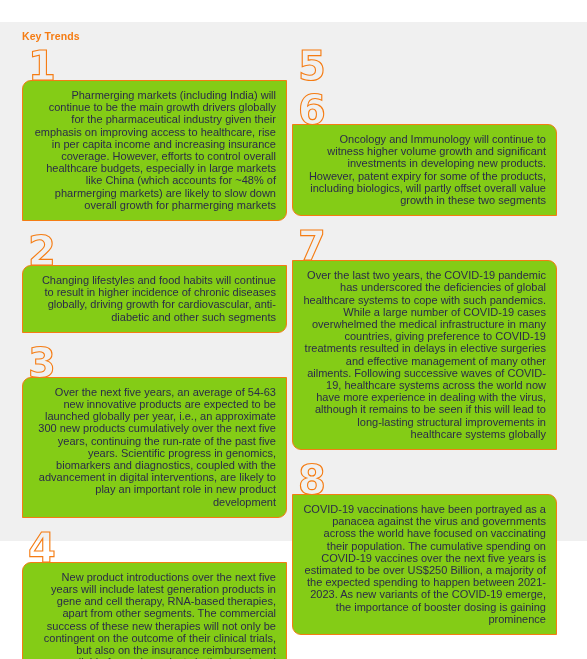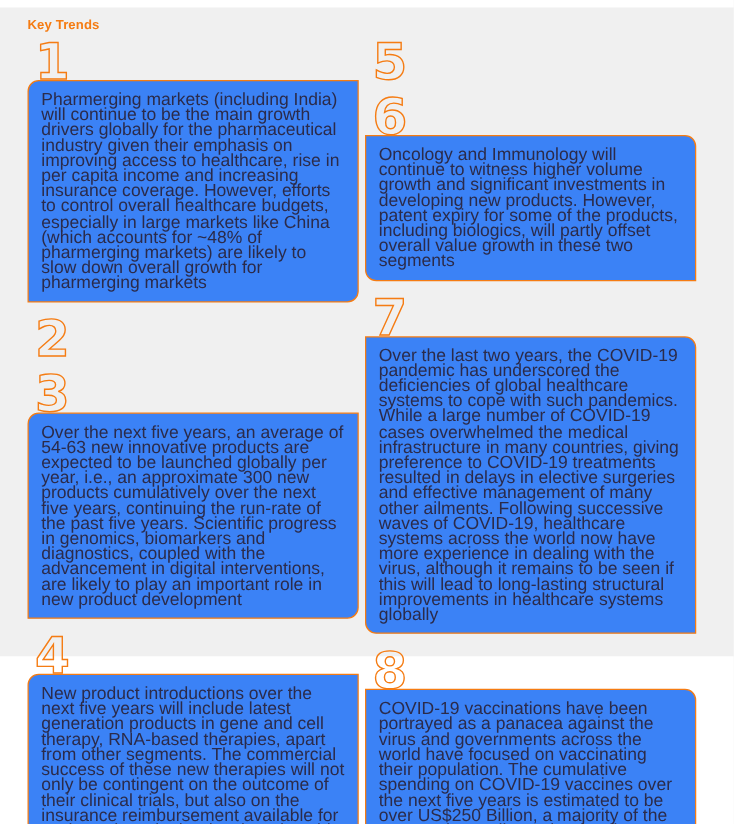--- a/index.html
+++ b/index.html
@@ -9,21 +9,21 @@
   body {
     width: 587px;
     height: 659px;
     background: #ffffff;
     font-family: "Liberation Sans", sans-serif;
     overflow: hidden;
   }
   #page {
     position: absolute;
     left: 0;
-    top: 6px;
+    top: 22px;
     width: 587px;
     height: 519px;
     background: #f0f0f0;
     box-sizing: border-box;
   }
   #title {
     position: absolute;
     left: 22px;
     top: 8px;
     font-size: 10.5px;
@@ -53,28 +53,29 @@
     text-stroke: 1.1px #f57c13;
     height: 40px;
     padding-left: 6px;
     margin-bottom: -6px;
     position: relative;
     z-index: 1;
   }
   .card {
     position: relative;
     z-index: 2;
-    background: #3b82f6;
+    background: #84cc16;
     border: 1.1px solid #f57c13;
     box-sizing: border-box;
     padding: 8px 10px 9px 10px;
-    font-size: 14px;
+    font-size: 11px;
     line-height: 12.2px;
     color: #2b2b4a;
     letter-spacing: 0.01px;
+    text-align: right;
   }
   #col-left .card {
     border-radius: 9px 0 9px 0;
   }
   #col-right .card {
     border-radius: 0 9px 0 9px;
   }
 </style>
 </head>
 <body>
@@ -83,20 +84,21 @@
 
   <div id="title">Key Trends</div>
 
   <div class="column" id="col-left">
       <div class="trend">
         <div class="numeral">1</div>
         <div class="card">Pharmerging markets (including India) will continue to be the main growth drivers globally for the pharmaceutical industry given their emphasis on improving access to healthcare, rise in per capita income and increasing insurance coverage. However, efforts to control overall healthcare budgets, especially in large markets like China (which accounts for ~48% of pharmerging markets) are likely to slow down overall growth for pharmerging markets</div>
       </div>
       <div class="trend">
         <div class="numeral">2</div>
+        <div class="card">Changing lifestyles and food habits will continue to result in higher incidence of chronic diseases globally, driving growth for cardiovascular, anti-diabetic and other such segments</div>
       </div>
       <div class="trend">
         <div class="numeral">3</div>
         <div class="card">Over the next five years, an average of 54-63 new innovative products are expected to be launched globally per year, i.e., an approximate 300 new products cumulatively over the next five years, continuing the run-rate of the past five years. Scientific progress in genomics, biomarkers and diagnostics, coupled with the advancement in digital interventions, are likely to play an important role in new product development</div>
       </div>
       <div class="trend">
         <div class="numeral">4</div>
         <div class="card">New product introductions over the next five years will include latest generation products in gene and cell therapy, RNA-based therapies, apart from other segments. The commercial success of these new therapies will not only be contingent on the outcome of their clinical trials, but also on the insurance reimbursement available for such products in the developed world. It is unlikely that these products will see very significant volume uptake in emerging and low-income markets given the inadequate medical insurance coverage and lower purchasing power of the masses</div>
       </div>
     </div>

